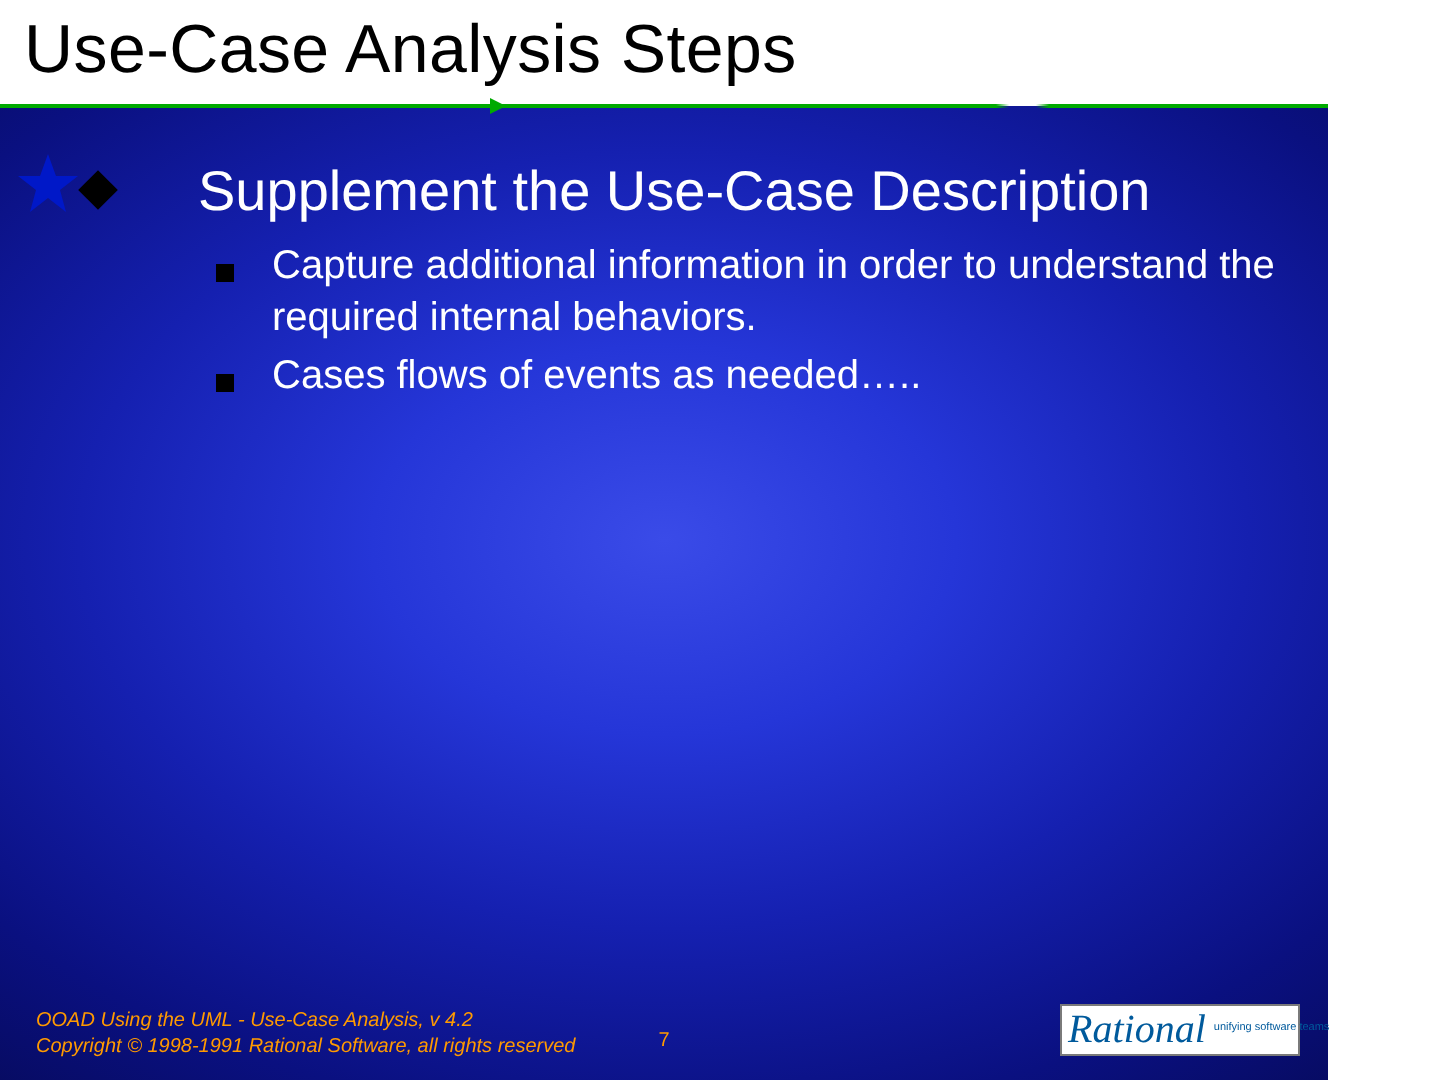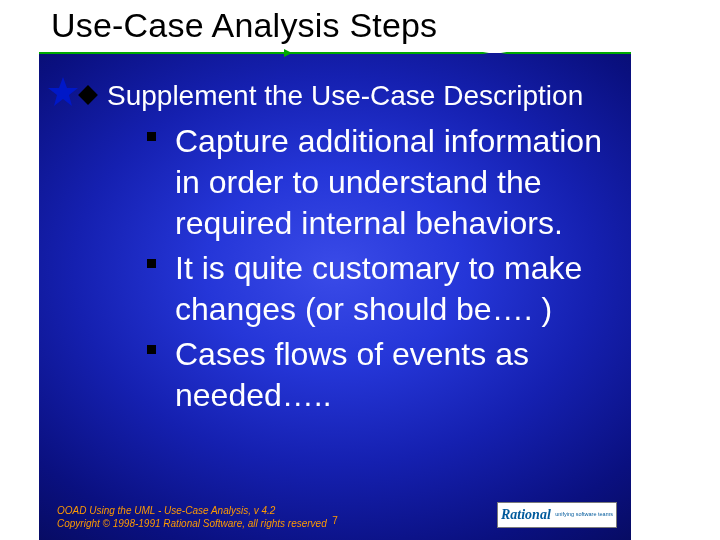--- a/index.html
+++ b/index.html
@@ -5,31 +5,30 @@
   html, body {
     margin: 0;
     padding: 0;
     width: 720px;
     height: 540px;
     overflow: hidden;
     font-family: Arial, Helvetica, sans-serif;
   }
   .slide {
     position: relative;
-    width: 592px;
+    width: 664px;
     height: 540px;
     background: radial-gradient(ellipse 110% 90% at 50% 50%,
       #3a4be8 0%,
       #2536d8 20%,
       #1520b0 40%,
       #0a1080 60%,
       #050850 80%,
       #010330 100%);
     color: #ffffff;
-    margin-left: 39px;
   }
   .title-band {
     position: absolute;
     top: 0; left: 0; right: 0;
     background: #ffffff;
     padding: 6px 10px 8px 12px;
   }
   .title-band h1 {
     margin: 0;
     font-size: 34px;
@@ -66,20 +65,21 @@
   .content {
     position: absolute;
     top: 68px;
     left: 30px;
     right: 20px;
   }
   .level1 {
     display: flex;
     align-items: flex-start;
     margin-top: 10px;
+    gap: 31px;
   }
   .diamond1 {
     flex: 0 0 auto;
     width: 14px; height: 14px;
     background: #000;
     transform: rotate(45deg);
     margin: 10px 12px 0 12px;
   }
   .level1-text {
     font-size: 28px;
@@ -87,21 +87,21 @@
     line-height: 1.25;
   }
   .sublist {
     margin: 8px 0 0 78px;
     padding: 0;
     list-style: none;
   }
   .sublist li {
     position: relative;
     padding-left: 28px;
-    font-size: 32px;
+    font-size: 20px;
     line-height: 1.28;
     margin-bottom: 4px;
     color: #fff;
   }
   .sublist li::before {
     content: "";
     position: absolute;
     left: 0;
     top: 11px;
     width: 9px;
@@ -143,22 +143,22 @@
     background: #fff;
     border: 1px solid #7a7a7a;
     display: flex;
     align-items: center;
     padding: 0 3px;
     box-sizing: border-box;
   }
   .footer-logo .rat {
     font-family: "Times New Roman", serif;
     font-style: italic;
-    font-weight: bold;
-    font-size: 14px;
+    font-weight: normal;
+    font-size: 20px;
     color: #005a9c;
   }
   .footer-logo .swirl {
     width: 20px; height: 20px;
     margin: 0 2px;
   }
   .footer-logo .tag {
     font-size: 5.5px;
     color: #005a9c;
     line-height: 1;
@@ -183,23 +183,20 @@
 
   <div class="content">
     <div class="level1">
       <div class="diamond1"></div>
       <div class="level1-text">Supplement the Use-Case Description</div>
     </div>
 
     <ul class="sublist">
       <li>
         <span>Capture additional information in order to understand the required internal behaviors.</span>
-      </li>
-      <li>
-        <span>It is quite customary to make changes (or should be…. )</span>
       </li>
       <li>
         <span>Cases flows of events as needed…..</span>
       </li>
     </ul>
   </div>
 
   <div class="footer">
     <div class="footer-left">
       <div>OOAD Using the UML - Use-Case Analysis, v 4.2</div>

